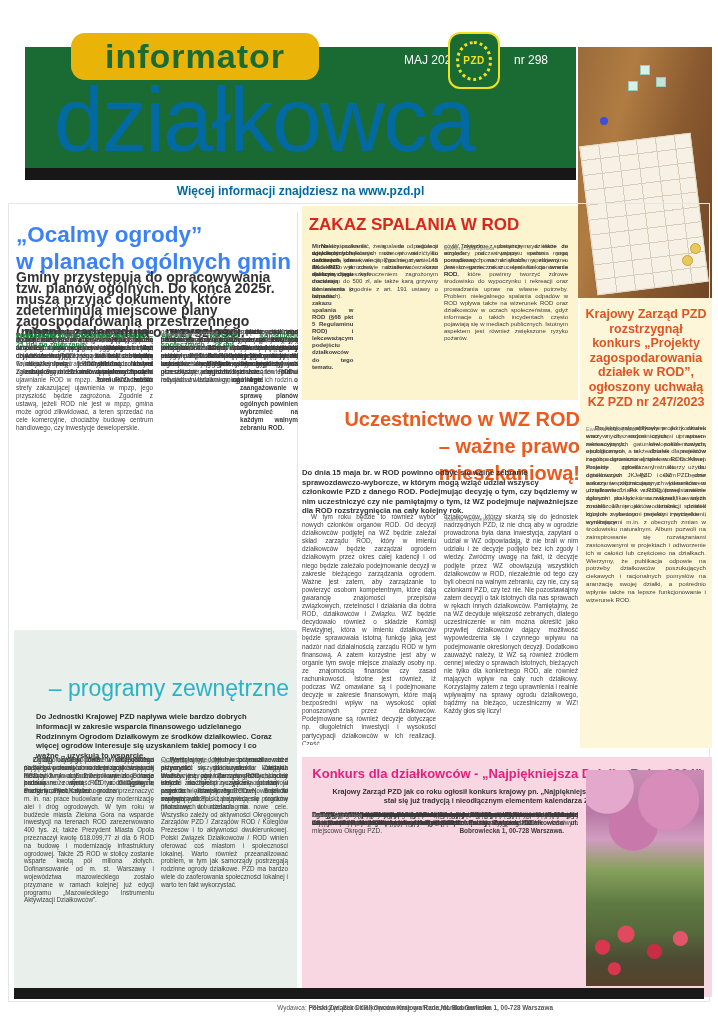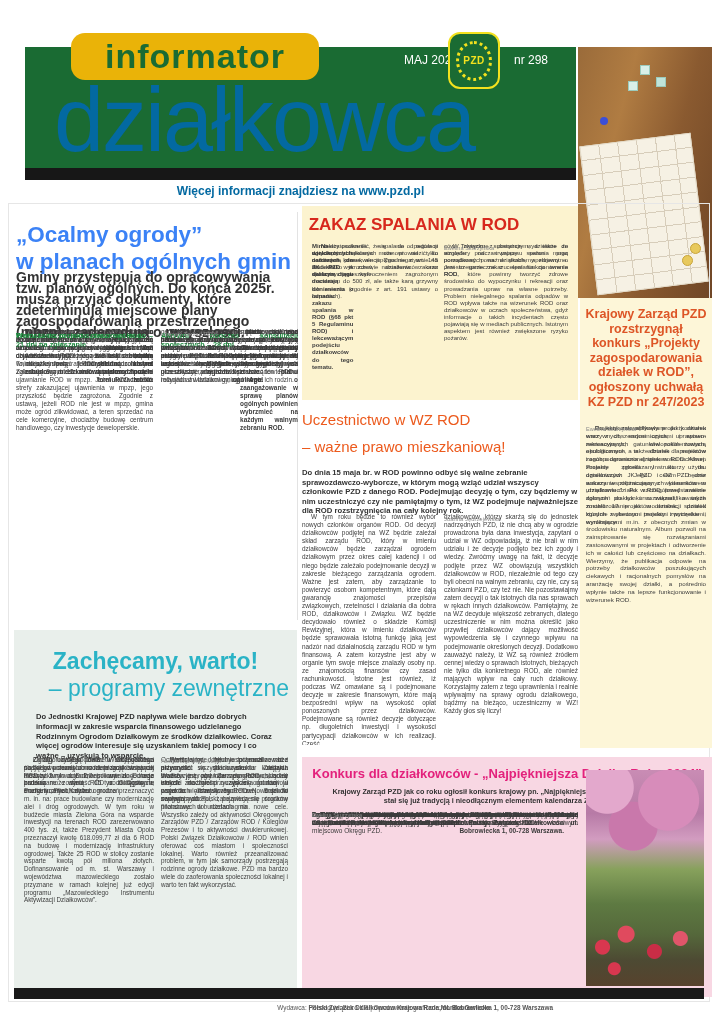--- a/index.html
+++ b/index.html
@@ -56,21 +56,21 @@
   .a1-col .blk-sig{font-size:5.9px;}
 
   
   .box-zakaz{left:302px;top:206px;width:276px;height:194px;background:#fcf3cf;}
   .zakaz-title{left:302px;top:215px;width:224px;text-align:center;color:#d7281d;font-weight:700;font-size:17px;}
   .zakaz-col{top:243px;width:126px;height:153px;font-size:6.0px;line-height:7.1px;}
   .zk1{left:312px;} .zk2{left:444px;width:124px;}
   .zakaz-col .blk-sig{font-size:5.6px;}
 
   
-  .ucz-head{left:302px;top:406px;width:278px;color:#ec5a1d;font-weight:400;font-size:15px;line-height:27px;}
+  .ucz-head{left:302px;top:406px;width:278px;color:#ec5a1d;font-weight:700;font-size:20px;line-height:27px;text-align:right;}
   .ucz-lead{left:302px;top:468px;width:276px;font-weight:700;font-size:7.7px;line-height:9.6px;color:#333;}
   .ucz-col{top:513px;width:134px;height:232px;font-size:6.4px;line-height:8.1px;}
   .uc1{left:302px;} .uc2{left:444px;}
   .ucz-col .blk-sig{font-size:5.9px;}
 
   
   .sidebar{left:580px;top:298px;width:132px;height:450px;background:#fdf6d8;}
   .sidebar-head{left:584px;top:307px;width:124px;text-align:center;color:#dd5526;font-weight:700;
                 font-size:12.5px;line-height:14.6px;}
   .sidebar-body{left:586px;top:424px;width:120px;height:318px;font-size:6.2px;line-height:7.8px;}
@@ -192,21 +192,20 @@
 
   <div class="sidebar"></div>
   <div class="sidebar-head">Krajowy Zarząd PZD rozstrzygnął konkurs „Projekty zagospodarowania działek w ROD”, ogłoszony uchwałą KZ PZD nr 247/2023</div>
   <div class="col sidebar-body">
       <div class="blk blk-p">Do konkursu wpłynęły projekty działek warzywnych, sadowniczych, uprawowo-rekreacyjnych, wielopokoleniowych, ekologicznych, a także działek dla seniorów i osób o ograniczonej sprawności ruchowej. Projekty zgłosili Instruktorzy ds. ogrodniczych JK PZD i OZ PZD oraz autorzy współpracujący z wydawnictwem „działkowiec”. Po szczegółowej analizie zgłoszeń do konkursu zakwalifikowanych zostało 17 projektów działek, spośród których wyłoniono projekty zwycięskie i wyróżnione.</div>
       <div class="blk blk-p">Projekty zakwalifikowane do konkursu wraz z obszernymi opisami i spisem zastosowanych gatunków roślin zostaną opublikowane w albumie projektów zagospodarowania działek w ROD. Album zostanie przekazany do użytku działkowców. Jego celem będzie wskazanie zróżnicowanych kierunków w urządzaniu działek w ROD, przedstawienie dobrych praktyk i rozwiązań, a także zmobilizowanie do modernizacji działek zgodnie z obecnymi trendami i potrzebami, wynikającymi m.in. z obecnych zmian w środowisku naturalnym. Album pozwoli na zainspirowanie się rozwiązaniami zastosowanymi w projektach i odtworzenie ich w całości lub częściowo na działkach. Wierzymy, że publikacja odpowie na potrzeby działkowców poszukujących ciekawych i racjonalnych pomysłów na aranżację swojej działki, a pośrednio wpłynie także na lepsze funkcjonowanie i wizerunek ROD.</div>
       <div class="blk blk-sig">Ewelina Skurzyńska</div>
     </div>
 
   <div class="box-zach"></div>
-  <div class="zach-h1">Zachęcamy, warto!</div>
   <div class="zach-h2">– programy zewnętrzne</div>
   <div class="zach-lead">Do Jednostki Krajowej PZD napływa wiele bardzo dobrych informacji w zakresie wsparcia finansowego udzielanego Rodzinnym Ogrodom Działkowym ze środków działkowiec. Coraz więcej ogrodów interesuje się uzyskaniem takiej pomocy i co ważne – uzyskują to wsparcie.</div>
   <div class="col zach-col zc1">
       <div class="blk blk-p">Ogrody uzyskują pomoc w szczególności na budowę nowej lub modernizację istniejącej infrastruktury ogrodowej, wymianę oraz budowę sieci wodociągowych, energetycznych, czy też ogrodzeń.</div>
       <div class="blk blk-p">Z tegorocznego budżetu województwa śląskiego przeznaczono na program wsparcia ROD aż 2 mln zł. Dofinansowanie do jednego zadania może wynieść 65 tys. zł. Dostępne środki w ramach naboru można przeznaczyć m. in. na: prace budowlane czy modernizację alei i dróg ogrodowych. W tym roku w budżecie miasta Zielona Góra na wsparcie inwestycji na terenach ROD zarezerwowano 400 tys. zł, także Prezydent Miasta Opola przeznaczył kwotę 618.099,77 zł dla 6 ROD na budowę i modernizację infrastruktury ogrodowej. Także 25 ROD w stolicy zostanie wsparte kwotą pół miliona złotych. Dofinansowanie od m. st. Warszawy i województwa mazowieckiego zostało przyznane w ramach kolejnej już edycji programu „Mazowieckiego Instrumentu Aktywizacji Działkowców”.</div>
       <div class="blk blk-p">Zarząd Województwa Wielkopolskiego podjął już uchwałę o rozdziale środków na rok bieżący w kwocie 2,7 miliona zł. Dotacje przekazane zostaną ROD z Okręgów w Poznaniu, Pile i Kaliszu.</div>
     </div>
   <div class="col zach-col zc2">
       <div class="blk blk-pc">Oczywiście nie byłoby to możliwe bez aktywności wszystkich struktur Związku. Ważne jest aby Zarządy ROD składały wnioski do gmin o ujęcie ogrodów w projektach uchwały budżetowej. Daje to swojego rodzaju, zabezpieczenie środków finansowych w budżetach gmin.</div>
       <div class="blk blk-p">Warto więc dokładnie przeanalizować i przemyśleć planowane zadania inwestycyjne, pod kątem programów, czy też innych możliwości uzyskania dotacji i wsparcia finansowego ze środków zewnętrznych.</div>

